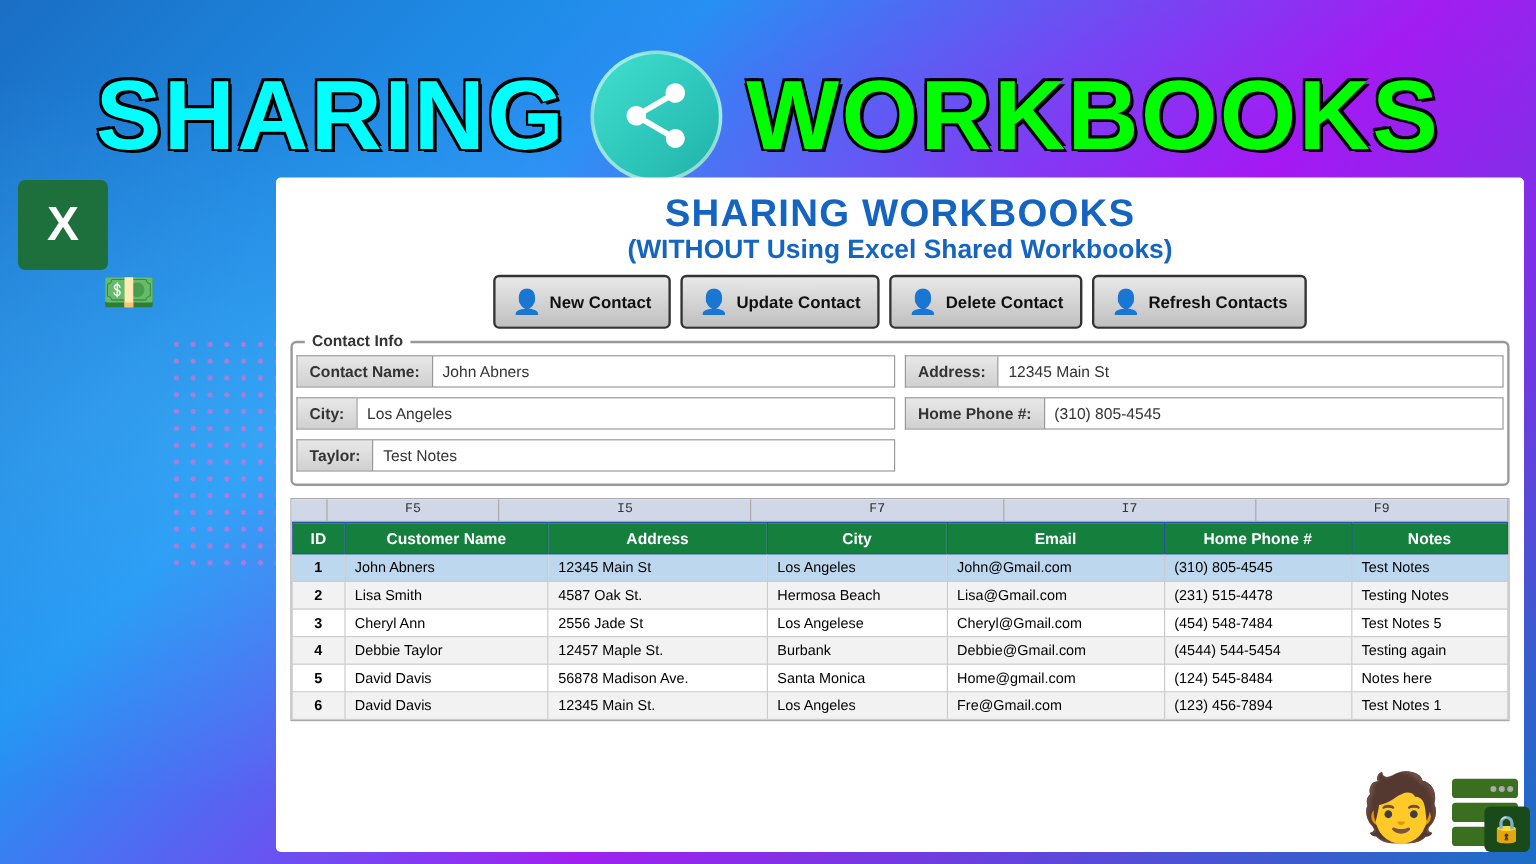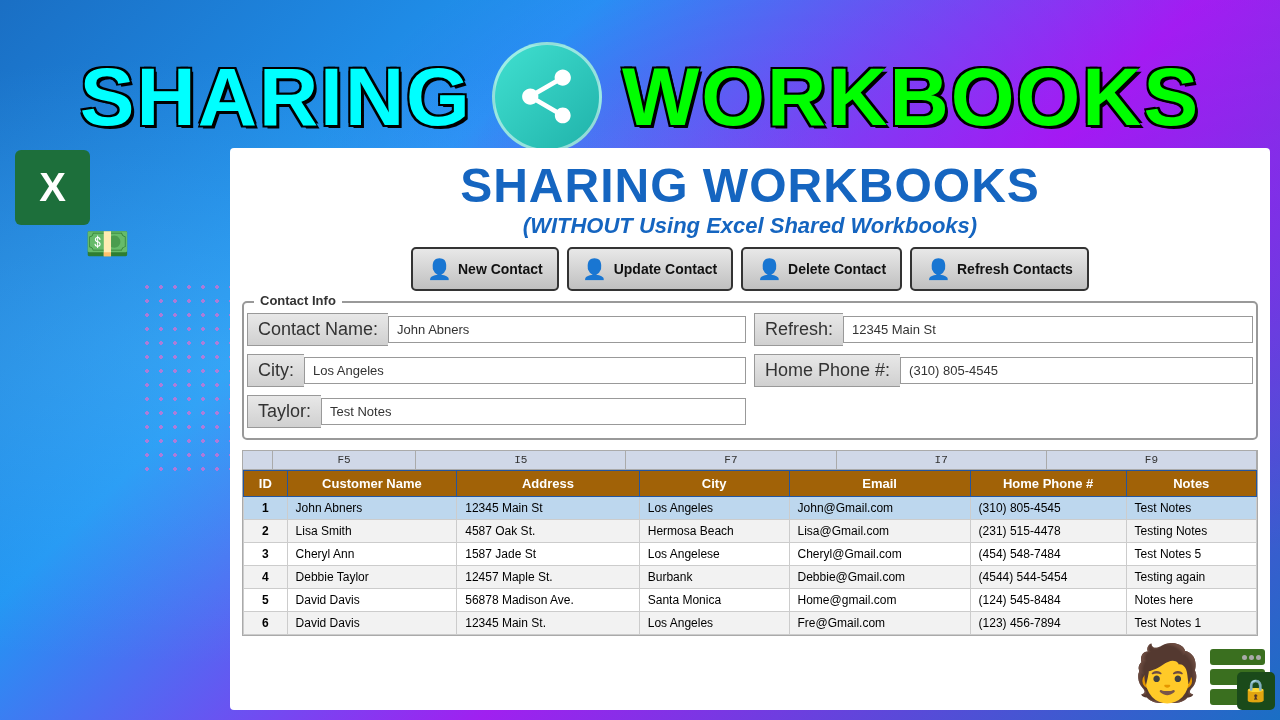--- a/index.html
+++ b/index.html
@@ -172,32 +172,31 @@
       padding: 12px;
       z-index: 15;
     }
 
     .panel-title {
       text-align: center;
       margin-bottom: 8px;
     }
 
     .panel-title-main {
-      font-size: 48px;
+      font-size: 32px;
       font-weight: 900;
       color: #1565c0;
       letter-spacing: 1px;
       line-height: 1.1;
     }
 
     .panel-title-sub {
       font-size: 22px;
       font-weight: 700;
       color: #1565c0;
-      font-style: italic;
     }
 
     
     .action-buttons {
       display: flex;
       justify-content: center;
       gap: 8px;
       margin-bottom: 10px;
     }
 
@@ -250,22 +249,22 @@
     .form-row {
       display: flex;
       align-items: center;
       gap: 0;
     }
 
     .form-label {
       background: linear-gradient(180deg, #e8e8e8 0%, #d0d0d0 100%);
       border: 1px solid #999;
       padding: 5px 10px;
-      font-size: 18px;
-      font-weight: 400;
+      font-size: 13px;
+      font-weight: 700;
       white-space: nowrap;
       color: #333;
       border-right: none;
     }
 
     .form-input {
       border: 1px solid #999;
       padding: 5px 8px;
       font-size: 13px;
       flex: 1;
@@ -298,21 +297,21 @@
       overflow: hidden;
     }
 
     table {
       width: 100%;
       border-collapse: collapse;
       font-size: 13px;
     }
 
     thead th {
-      background: #a16207;
+      background: #15803d;
       color: white;
       padding: 5px 8px;
       text-align: center;
       font-weight: 700;
       border: 1px solid #2255a0;
       font-size: 13px;
     }
 
     tbody tr {
       background: white;
@@ -442,21 +441,21 @@
   <div class="contact-info-section">
     <span class="contact-info-legend">Contact Info</span>
     <div class="form-grid">
 
       <div class="form-row">
         <span class="form-label">Contact Name:</span>
         <input class="form-input" type="text" value="John Abners" style="">
       </div>
 
       <div class="form-row">
-        <span class="form-label">Refresh:</span>
+        <span class="form-label">Address:</span>
         <input class="form-input" type="text" value="12345 Main St" style="">
       </div>
 
       <div class="form-row">
         <span class="form-label">City:</span>
         <input class="form-input" type="text" value="Los Angeles" style="">
       </div>
 
 
       <div class="form-row">
@@ -509,21 +508,21 @@
               <td>Lisa Smith</td>
               <td>4587 Oak St.</td>
               <td>Hermosa Beach</td>
               <td>Lisa@Gmail.com</td>
               <td>(231) 515-4478</td>
               <td>Testing Notes</td>
             </tr>
             <tr>
               <td>3</td>
               <td>Cheryl Ann</td>
-              <td>1587 Jade St</td>
+              <td>2556 Jade St</td>
               <td>Los Angelese</td>
               <td>Cheryl@Gmail.com</td>
               <td>(454) 548-7484</td>
               <td>Test Notes 5</td>
             </tr>
             <tr>
               <td>4</td>
               <td>Debbie Taylor</td>
               <td>12457 Maple St.</td>
               <td>Burbank</td>

